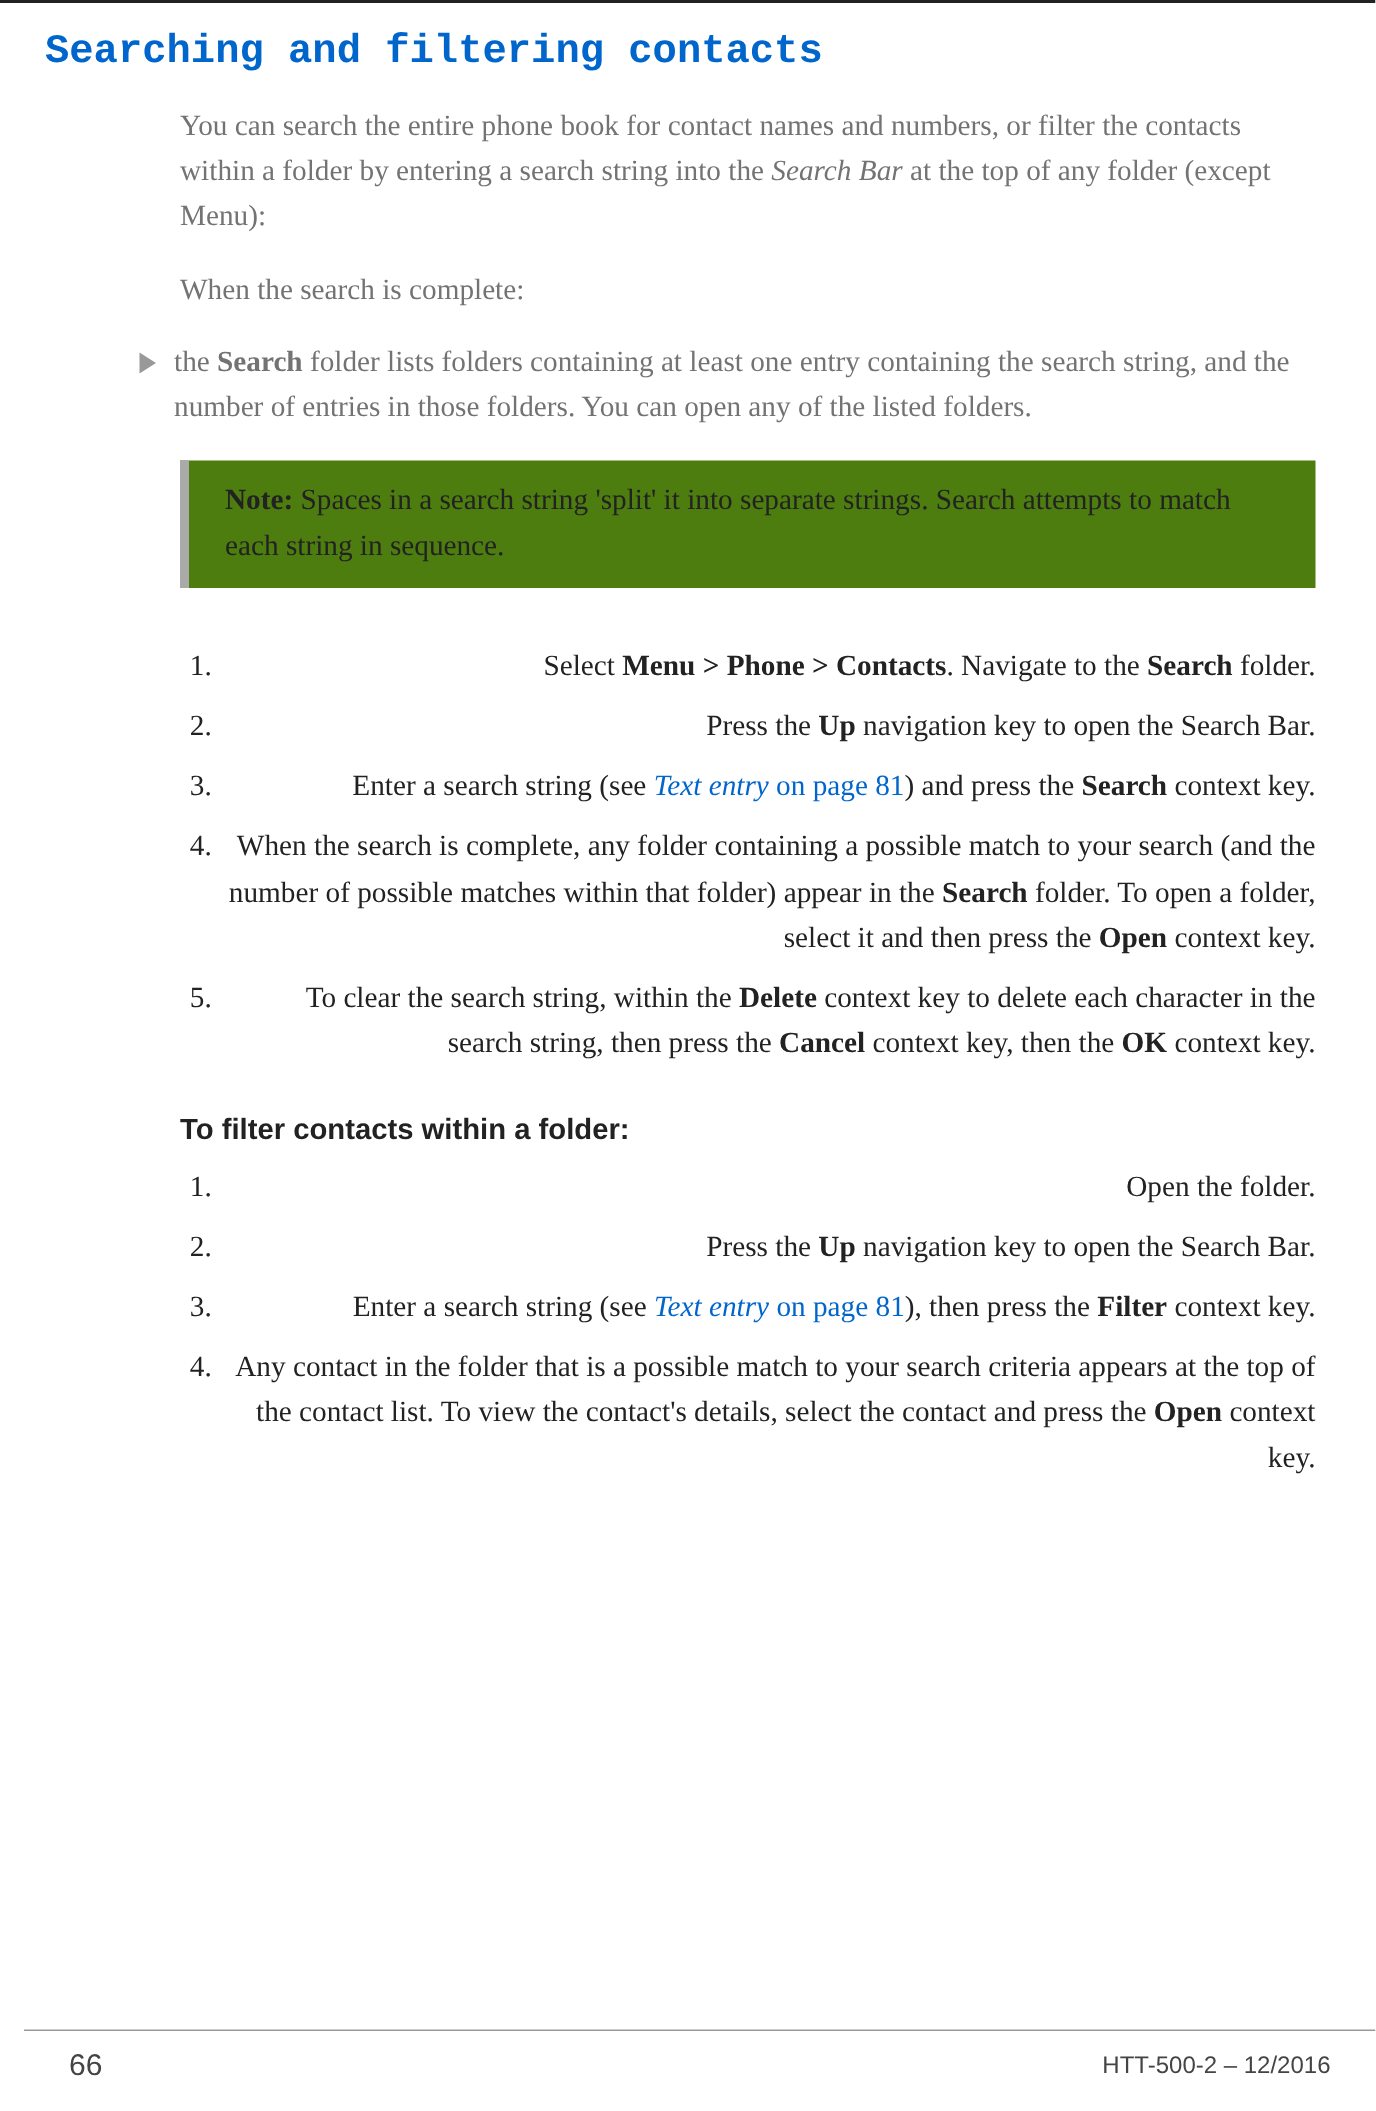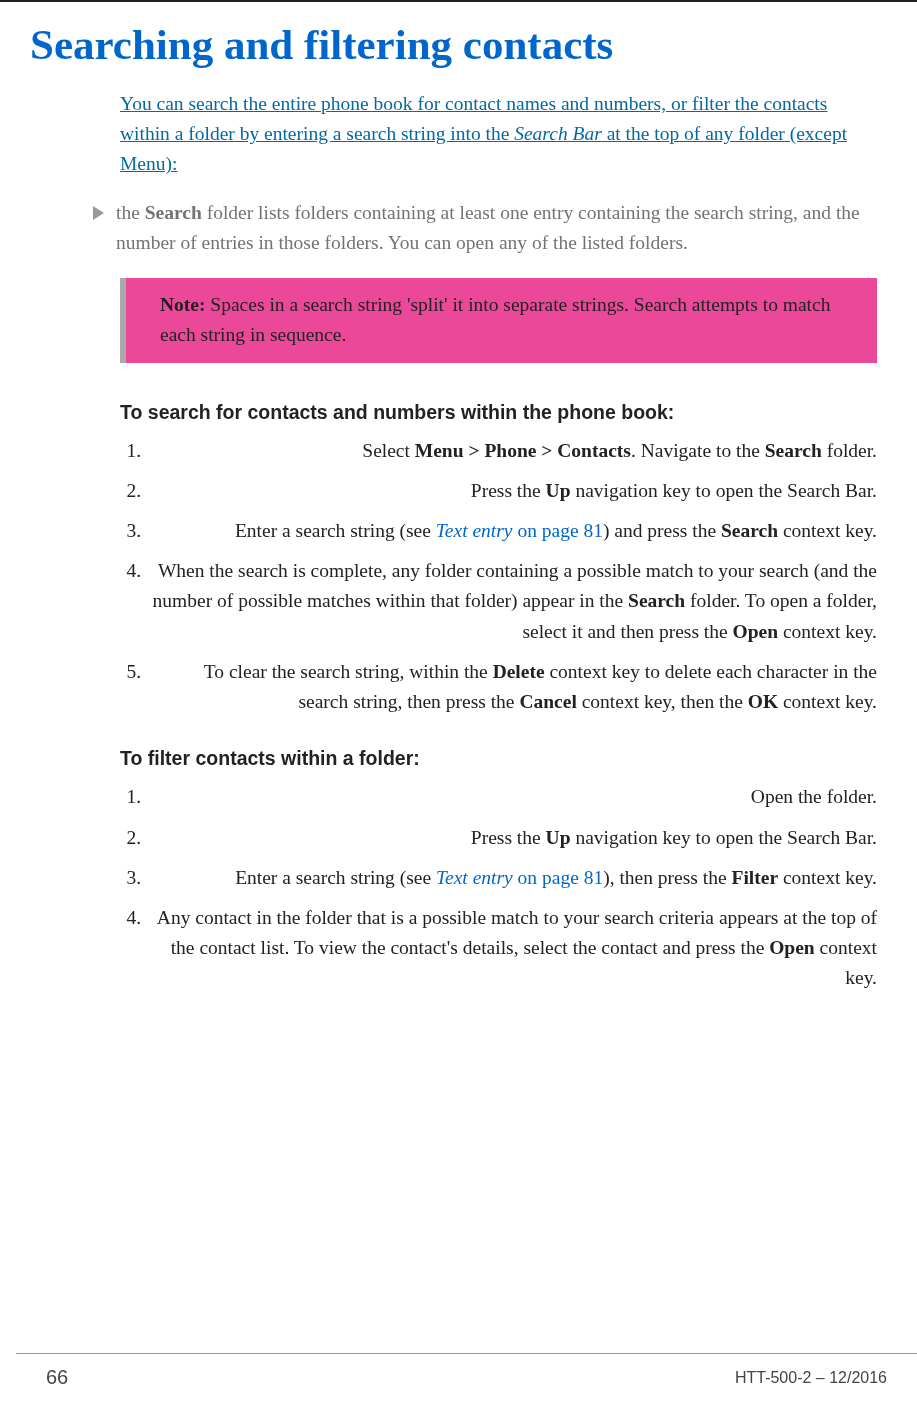--- a/index.html
+++ b/index.html
@@ -13,36 +13,35 @@
     }
     .top-line {
       width: 100%;
       height: 2px;
       background: #222;
     }
     .content {
       padding: 18px 30px 0 30px;
     }
     h1 {
-      font-family: Liberation Serif, serif;
+      font-family: Liberation Mono, monospace;
       font-weight: bold;
       color: #0066cc;
-      font-size: 43px;
+      font-size: 27px;
       margin-bottom: 20px;
     }
     .body-indent {
       margin-left: 90px;
       margin-right: 10px;
     }
     .para {
       font-size: 19.5px;
       line-height: 1.55;
       margin-bottom: 18px;
-      color: #0369a1;
-      text-decoration: underline;
+      color: #737373;
     }
     .italic { font-style: italic; }
     .bold { font-weight: bold; }
     .bullet-list {
       margin-bottom: 18px;
     }
     .bullet-item {
       display: flex;
       align-items: flex-start;
       margin-bottom: 10px;
@@ -57,23 +56,23 @@
       margin-top: 8px;
       margin-right: 12px;
       margin-left: -27px;
     }
     .bullet-text {
       font-size: 19.5px;
       line-height: 1.55;
       color: #737373;
     }
     .note {
-      background: #ec4899;
+      background: #4d7c0f;
       border-left: 6px solid #aaa;
-      padding: 12px 34px;
+      padding: 12px 24px;
       font-size: 19.5px;
       line-height: 1.55;
       margin-bottom: 38px;
       margin-top: 20px;
       color: #222;
     }
     .section-heading {
       font-family: Verdana, Geneva, sans-serif;
       font-weight: bold;
       font-size: 19.5px;
@@ -129,35 +128,35 @@
 
 <div class="content">
   <h1>Searching and filtering contacts</h1>
 
   <div class="body-indent">
 
     <p class="para">
       <span>You can search the entire phone book for contact names and numbers, or filter the contacts within a folder by entering a search string into the </span><span class="italic">Search Bar</span><span> at the top of any folder (except Menu):</span>
     </p>
 
+    <p class="para">When the search is complete:</p>
 
     <div class="bullet-list">
       <div class="bullet-item">
         <div class="triangle"></div>
         <div class="bullet-text">
           <span>the </span><span class="bold">Search</span><span> folder lists folders containing at least one entry containing the search string, and the number of entries in those folders. You can open any of the listed folders.</span>
         </div>
       </div>
     </div>
 
     <div class="note">
       <span class="bold">Note:</span><span>  Spaces in a search string 'split' it into separate strings. Search attempts to match each string in sequence.</span>
     </div>
 
-    <div class="section-heading">To search for contacts and numbers within the phone book:</div>
     <ol>
       <li>
         <span>Select </span><span class="bold">Menu &gt; Phone &gt; Contacts</span><span>. Navigate to the </span><span class="bold">Search</span><span> folder.</span>
       </li>
       <li>
         <span>Press the </span><span class="bold">Up</span><span> navigation key to open the Search Bar.</span>
       </li>
       <li>
         <span>Enter a search string (see </span><span class="link-italic">Text entry</span><span class="link"> on page 81</span><span>) and press the </span><span class="bold">Search</span><span> context key.</span>
       </li>

